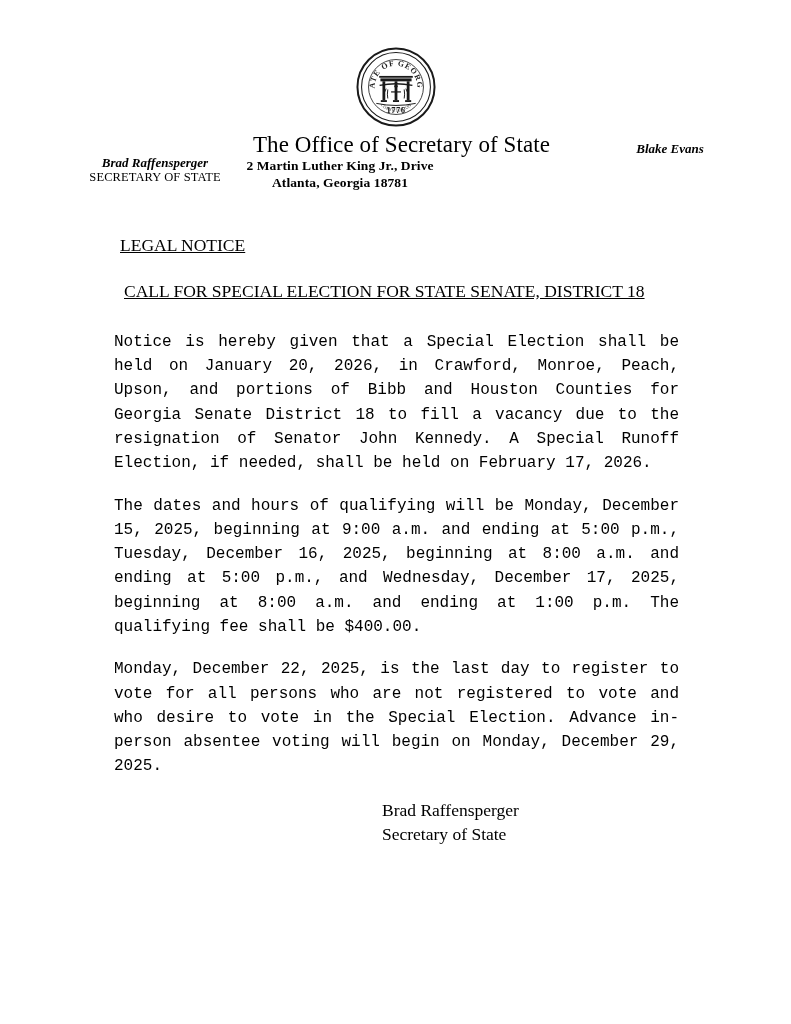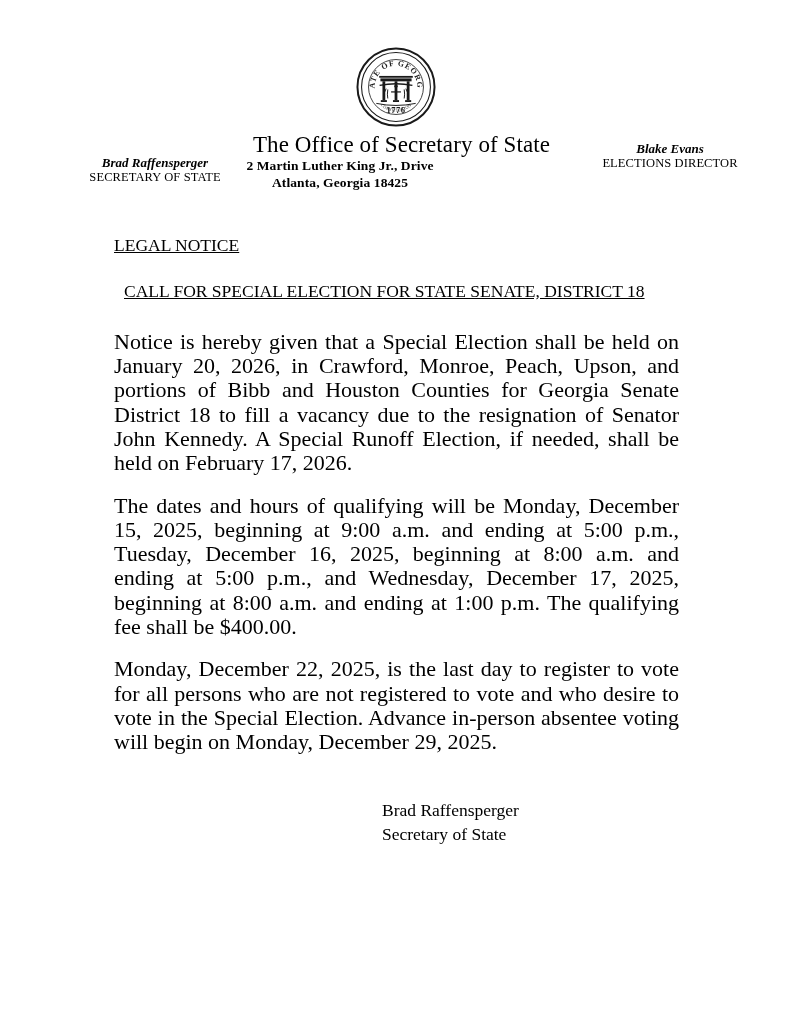--- a/index.html
+++ b/index.html
@@ -101,36 +101,37 @@
     left: 114px;
     top: 234px;
     width: 565px;
   }
 
   .legal-notice-heading {
     font-size: 17.5px;
     line-height: 22px;
     margin: 0 0 24px 0;
   }
-  .legal-notice-heading span { text-decoration: underline; }
+  .legal-notice-heading span { text-decoration: underline; margin-left: 6px; }
 
   .call-heading {
     font-size: 17.5px;
     line-height: 22px;
     margin: 0 0 28px 0;
     padding-left: 10px;
   }
   .call-heading span { text-decoration: underline; }
 
   .para {
-    font-size: 22px;
+    font-size: 16px;
     line-height: 24.2px;
     text-align: justify;
     margin: 0 0 18.5px 0;
     hyphens: none;
+    font-family: Liberation Mono, monospace;
   }
   .para:last-of-type { margin-bottom: 3px; }
 
   
   .signature {
     position: absolute;
     left: 382px;
     top: 798px;
     font-size: 17.5px;
     line-height: 24px;
@@ -182,31 +183,30 @@
 
         <path d="M 26 70 q 24 5 48 0" stroke="#1a1a1a" stroke-width="1.2" fill="none"></path>
         <text x="50" y="82" text-anchor="middle" font-family="'Liberation Serif', serif" font-size="10.5" font-weight="bold" fill="#1a1a1a" letter-spacing="0.6">1776</text>
       </svg>
     </div>
 
     <div class="office-title">The Office of Secretary of State</div>
 
     <div class="address-block">
       <div>2 Martin Luther King Jr., Drive</div>
-      <div>Atlanta, Georgia 18425</div>
+      <div>Atlanta, Georgia 18781</div>
     </div>
 
     <div class="official-left">
       <div class="official-name">Brad Raffensperger</div>
       <div class="official-role">SECRETARY OF STATE</div>
     </div>
 
     <div class="official-right">
       <div class="official-name">Blake Evans</div>
-      <div class="official-role">ELECTIONS DIRECTOR</div>
     </div>
 
   </div>
 
   <div class="doc-body">
 
     <div class="legal-notice-heading">
       <span>LEGAL NOTICE</span>
     </div>
 

